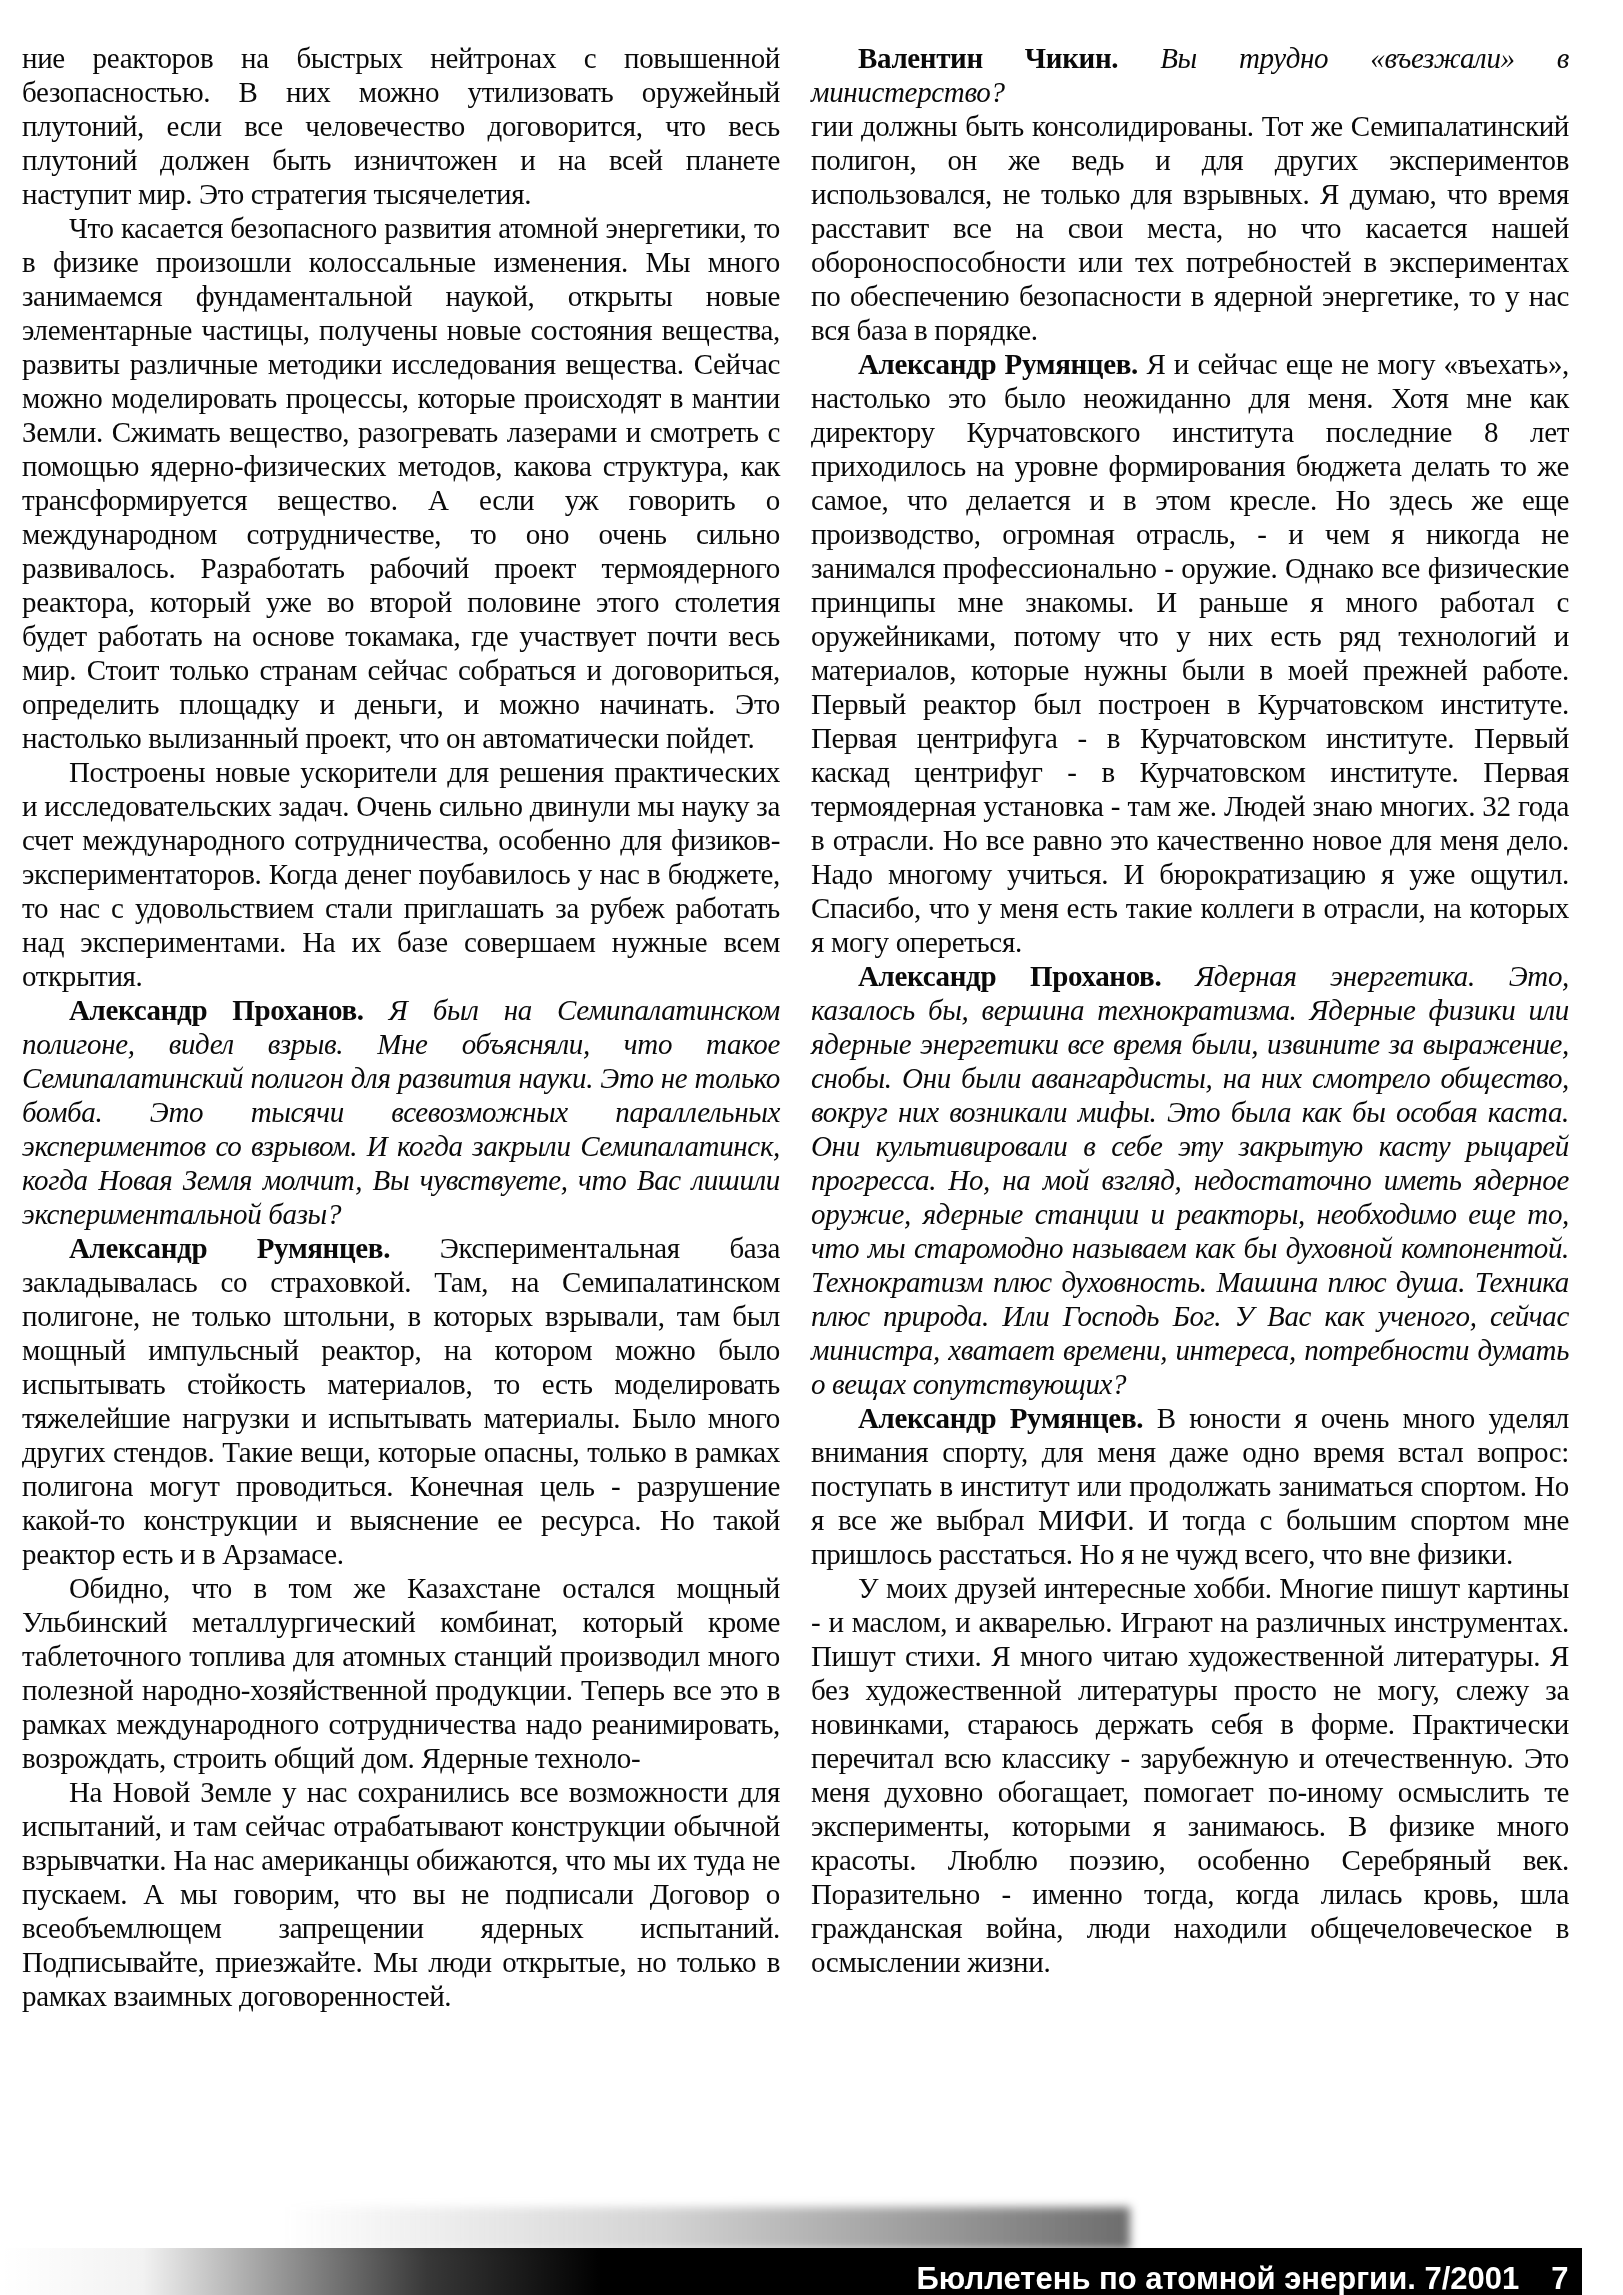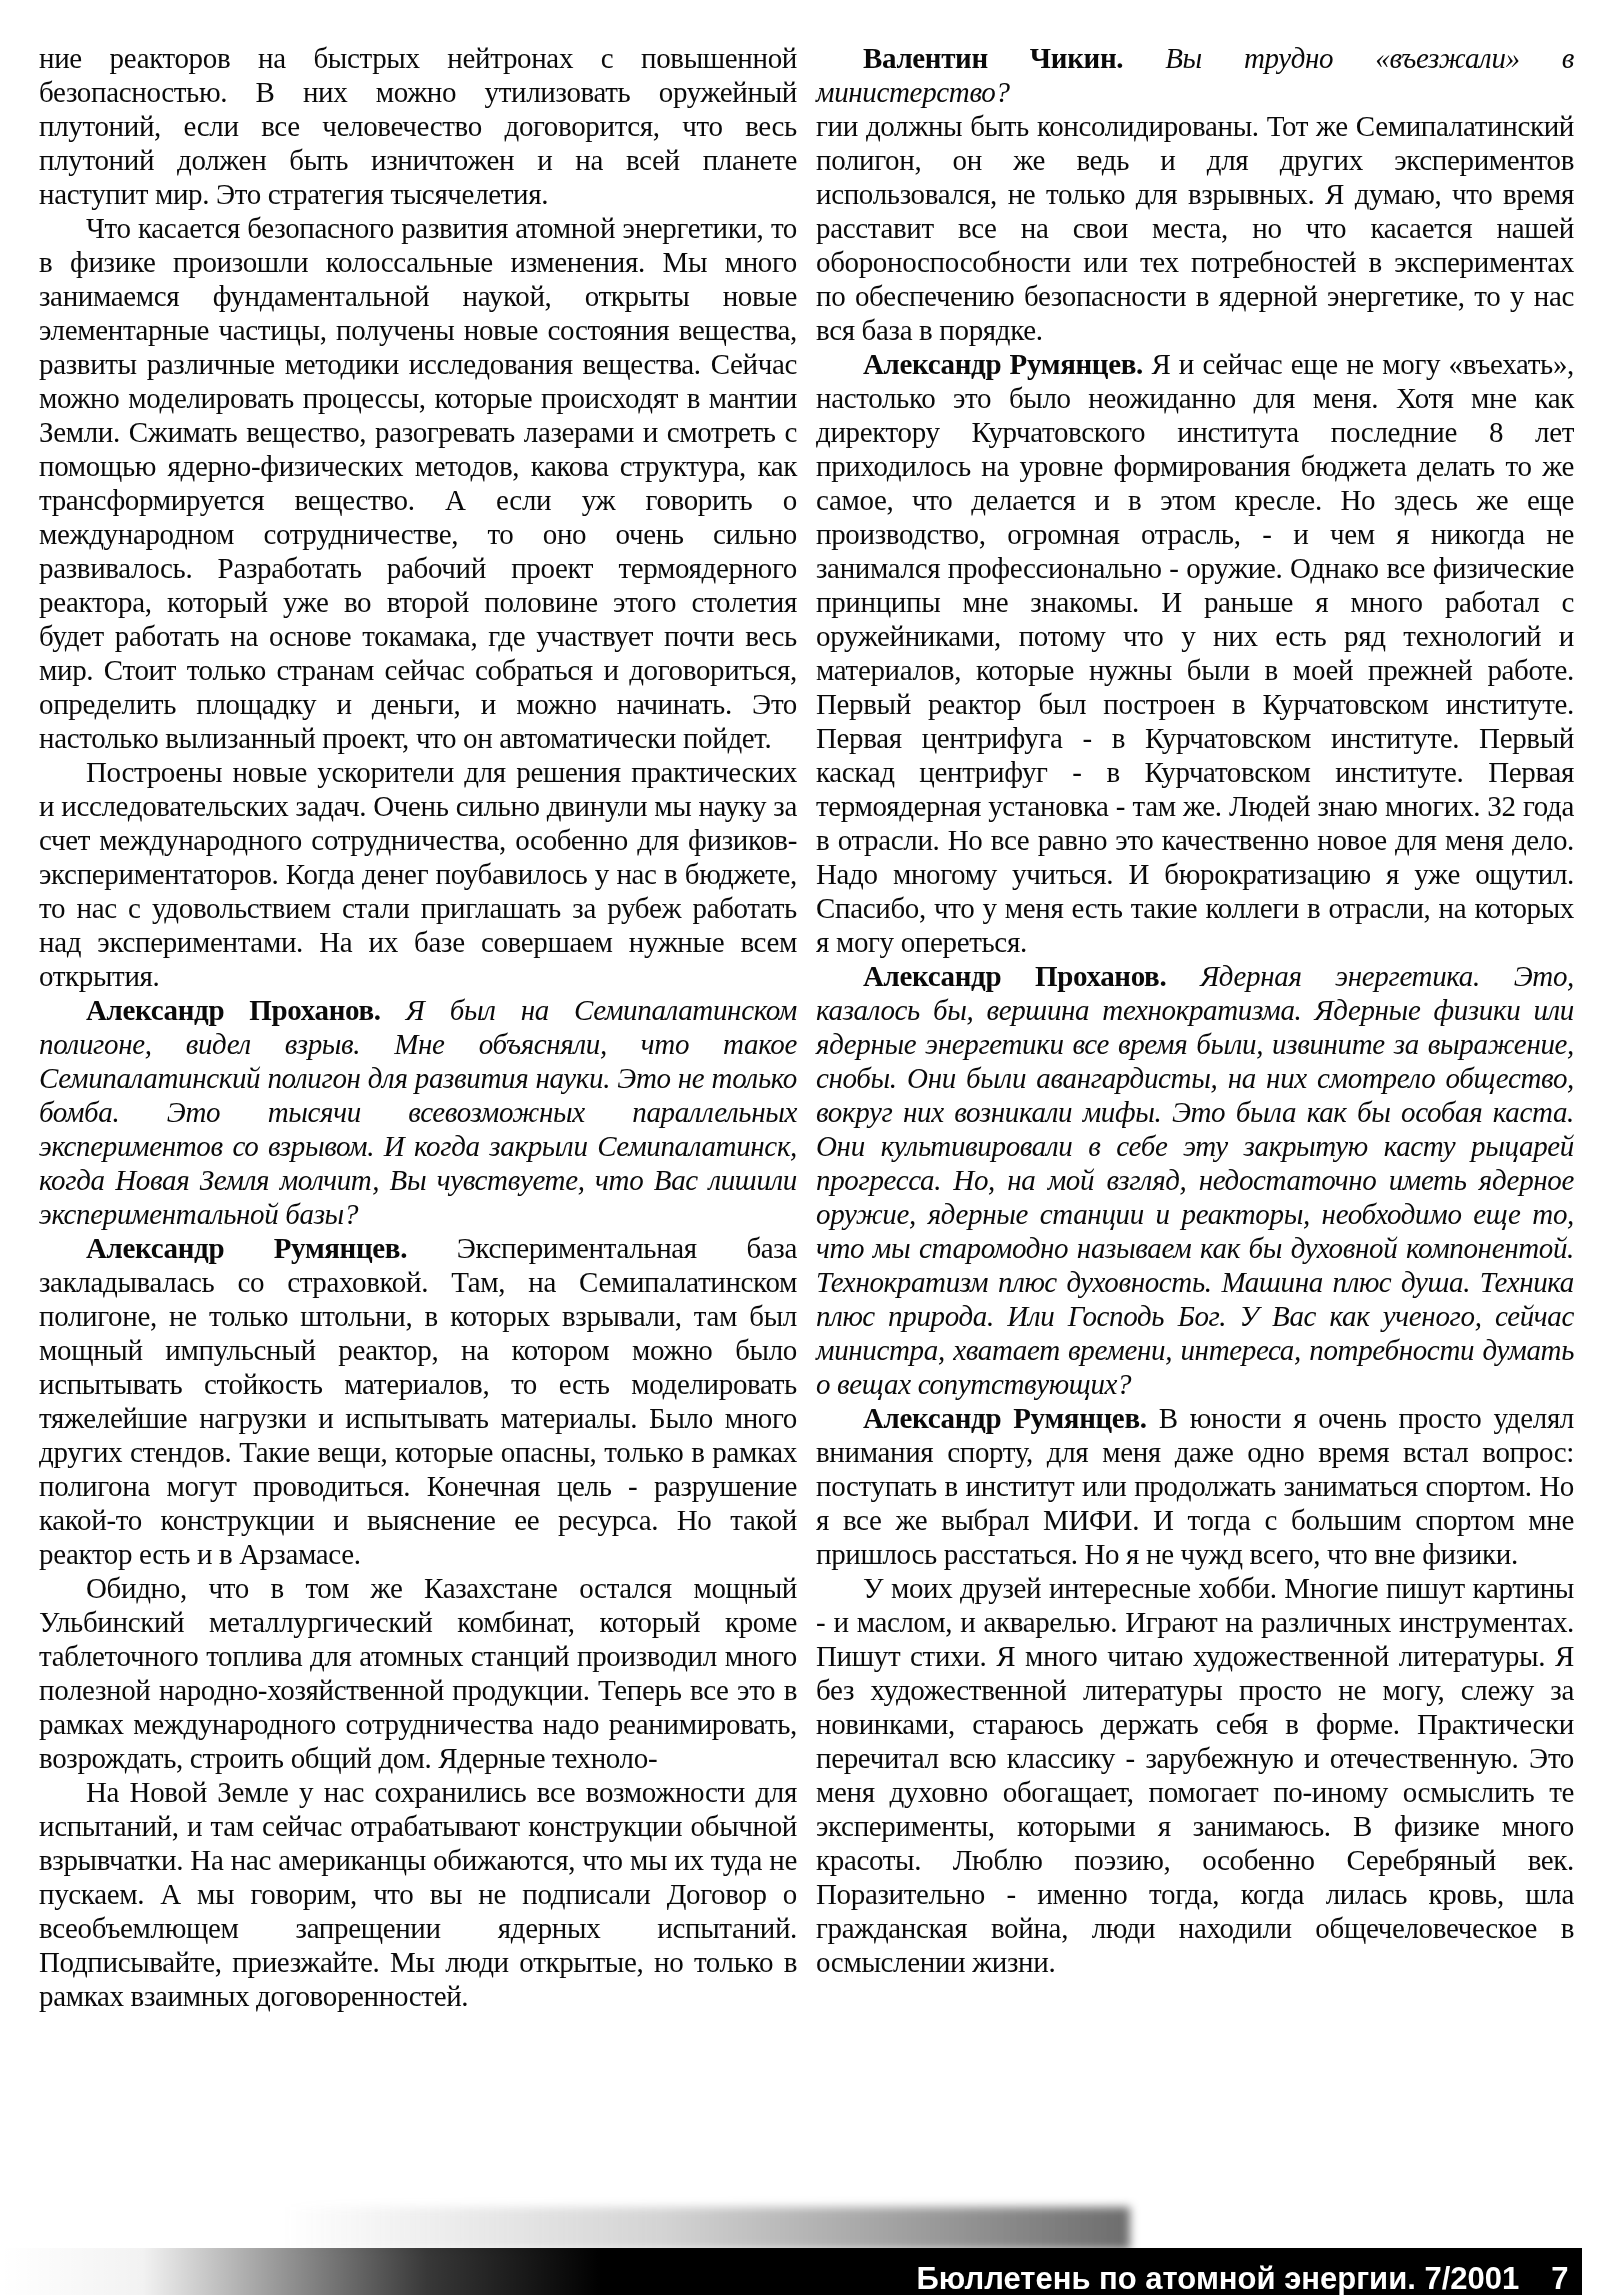--- a/index.html
+++ b/index.html
@@ -8,24 +8,24 @@
     width: 1624px;
     height: 2295px;
     background: #ffffff;
     color: #0a0a0a;
     font-family: "Liberation Serif", "DejaVu Serif", serif;
     overflow: hidden;
   }
   .columns {
     position: absolute;
     top: 41px;
-    left: 39px;
+    left: 22px;
     width: 1547px;
     display: flex;
-    gap: 19px;
+    gap: 31px;
   }
   .col {
     width: 758px;
     font-size: 29px;
     line-height: 34px;
     text-align: justify;
     letter-spacing: -0.012em;
   }
   .para { margin: 0; padding: 0; }
   .para.indent { text-indent: 47px; }
@@ -93,21 +93,21 @@
       <p class="para indent"><span class="speaker">Александр Румянцев. </span><span>Экспериментальная база закладывалась со страховкой. Там, на Семипалатинском полигоне, не только штольни, в которых взрывали, там был мощный импульсный реактор, на котором можно было испытывать стойкость материалов, то есть моделировать тяжелейшие нагрузки и испытывать материалы. Было много других стендов. Такие вещи, которые опасны, только в рамках полигона могут проводиться. Конечная цель - разрушение какой-то конструкции и выяснение ее ресурса. Но такой реактор есть и в Арзамасе.</span></p>
       <p class="para indent"><span>Обидно, что в том же Казахстане остался мощный Ульбинский металлургический комбинат, который кроме таблеточного топлива для атомных станций производил много полезной народно-хозяйственной продукции. Теперь все это в рамках международного сотрудничества надо реанимировать, возрождать, строить общий дом. Ядерные техноло-</span></p>
       <p class="para indent"><span>На Новой Земле у нас сохранились все возможности для испытаний, и там сейчас отрабатывают конструкции обычной взрывчатки. На нас американцы обижаются, что мы их туда не пускаем. А мы говорим, что вы не подписали Договор о всеобъемлющем запрещении ядерных испытаний. Подписывайте, приезжайте. Мы люди открытые, но только в рамках взаимных договоренностей.</span></p>
     </div>
 
     <div class="col">
       <p class="para indent"><span class="speaker">Валентин Чикин. </span><span class="qtext">Вы трудно «въезжали» в министерство?</span></p>
       <p class="para"><span>гии должны быть консолидированы. Тот же Семипалатинский полигон, он же ведь и для других экспериментов использовался, не только для взрывных. Я думаю, что время расставит все на свои места, но что касается нашей обороноспособности или тех потребностей в экспериментах по обеспечению безопасности в ядерной энергетике, то у нас вся база в порядке.</span></p>
       <p class="para indent"><span class="speaker">Александр Румянцев. </span><span>Я и сейчас еще не могу «въехать», настолько это было неожиданно для меня. Хотя мне как директору Курчатовского института последние 8 лет приходилось на уровне формирования бюджета делать то же самое, что делается и в этом кресле. Но здесь же еще производство, огромная отрасль, - и чем я никогда не занимался профессионально - оружие. Однако все физические принципы мне знакомы. И раньше я много работал с оружейниками, потому что у них есть ряд технологий и материалов, которые нужны были в моей прежней работе. Первый реактор был построен в Курчатовском институте. Первая центрифуга - в Курчатовском институте. Первый каскад центрифуг - в Курчатовском институте. Первая термоядерная установка - там же. Людей знаю многих. 32 года в отрасли. Но все равно это качественно новое для меня дело. Надо многому учиться. И бюрократизацию я уже ощутил. Спасибо, что у меня есть такие коллеги в отрасли, на которых я могу опереться.</span></p>
       <p class="para indent"><span class="speaker">Александр Проханов. </span><span class="qtext">Ядерная энергетика. Это, казалось бы, вершина технократизма. Ядерные физики или ядерные энергетики все время были, извините за выражение, снобы. Они были авангардисты, на них смотрело общество, вокруг них возникали мифы. Это была как бы особая каста. Они культивировали в себе эту закрытую касту рыцарей прогресса. Но, на мой взгляд, недостаточно иметь ядерное оружие, ядерные станции и реакторы, необходимо еще то, что мы старомодно называем как бы духовной компонентой. Технократизм плюс духовность. Машина плюс душа. Техника плюс природа. Или Господь Бог. У Вас как ученого, сейчас министра, хватает времени, интереса, потребности думать о вещах сопутствующих?</span></p>
-      <p class="para indent"><span class="speaker">Александр Румянцев. </span><span>В юности я очень просто уделял внимания спорту, для меня даже одно время встал вопрос: поступать в институт или продолжать заниматься спортом. Но я все же выбрал МИФИ. И тогда с большим спортом мне пришлось расстаться. Но я не чужд всего, что вне физики.</span></p>
+      <p class="para indent"><span class="speaker">Александр Румянцев. </span><span>В юности я очень много уделял внимания спорту, для меня даже одно время встал вопрос: поступать в институт или продолжать заниматься спортом. Но я все же выбрал МИФИ. И тогда с большим спортом мне пришлось расстаться. Но я не чужд всего, что вне физики.</span></p>
       <p class="para indent"><span>У моих друзей интересные хобби. Многие пишут картины - и маслом, и акварелью. Играют на различных инструментах. Пишут стихи. Я много читаю художественной литературы. Я без художественной литературы просто не могу, слежу за новинками, стараюсь держать себя в форме. Практически перечитал всю классику - зарубежную и отечественную. Это меня духовно обогащает, помогает по-иному осмыслить те эксперименты, которыми я занимаюсь. В физике много красоты. Люблю поэзию, особенно Серебряный век. Поразительно - именно тогда, когда лилась кровь, шла гражданская война, люди находили общечеловеческое в осмыслении жизни.</span></p>
     </div>
 
   </div>
 
   <div class="scan-smudge"></div>
 
   <div class="footer-bar">
     <span class="footer-text">Бюллетень по атомной энергии. 7/2001</span>
     <span class="footer-pagenum">7</span>

